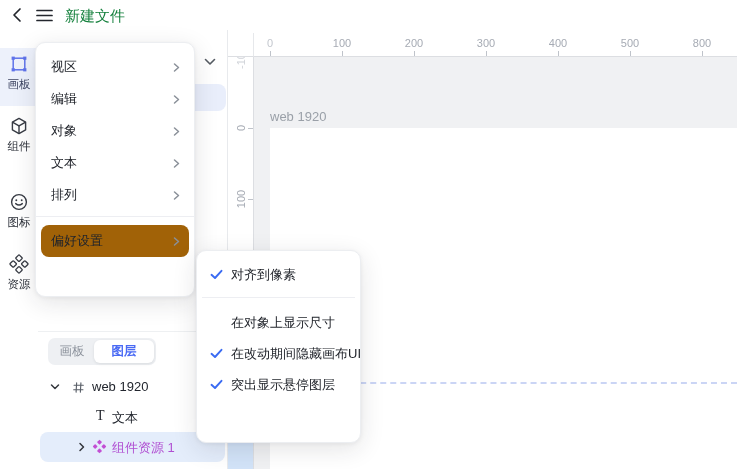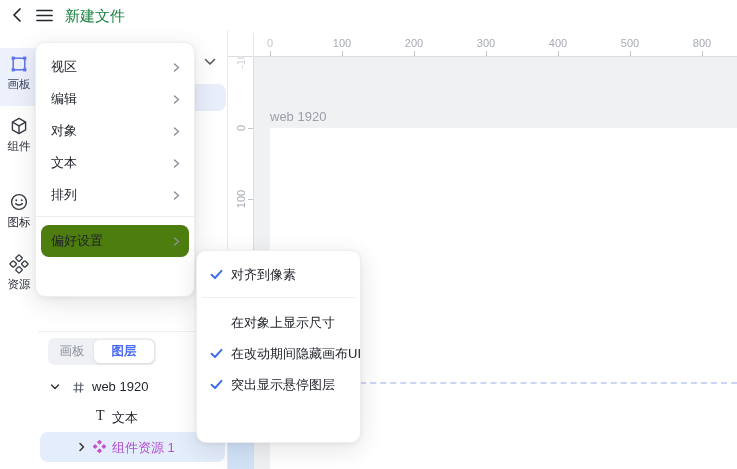--- a/index.html
+++ b/index.html
@@ -66,21 +66,21 @@
   .tb-back { left:6px; }
   .tb-menu { left:34px; }
   .tb-title { position:absolute; left:65px; top:7px; font-size:15px; font-weight:500; color:#15803d; }
 
   
   .popmenu { position:absolute; background:#fff; border:1px solid #eceef1; border-radius:10px;
              box-shadow:0 6px 24px rgba(31,35,41,.12), 0 1px 4px rgba(31,35,41,.06); }
   .mainmenu { left:35px; top:42px; width:160px; height:255px; padding-top:8px; }
   .m-item { height:32px; margin:0 5px; padding:0 7px 0 10px; display:flex; align-items:center; border-radius:8px; }
   .m-item .m-label { flex:1; font-size:13px; color:#21242b; }
-  .m-item.hovered { background:#4d7c0f; }
+  .m-item.hovered { background:#a16207; }
   .m-sep { height:1px; background:#edeef2; margin:5px 0 8px 0; }
   .submenu { left:196px; top:250px; width:165px; height:193px; padding-top:8px; }
   .s-item { height:31px; margin:0 5px; padding:0 8px; display:flex; align-items:center; border-radius:8px; }
   .s-item .check { width:14px; margin-right:7px; flex:0 0 auto; }
   .s-item .s-label { font-size:13px; color:#21242b; white-space:nowrap; }
   .s-sep { height:1px; background:#edeef2; margin:7px 5px 9px 5px; }
 </style>
 </head>
 <body>
 

